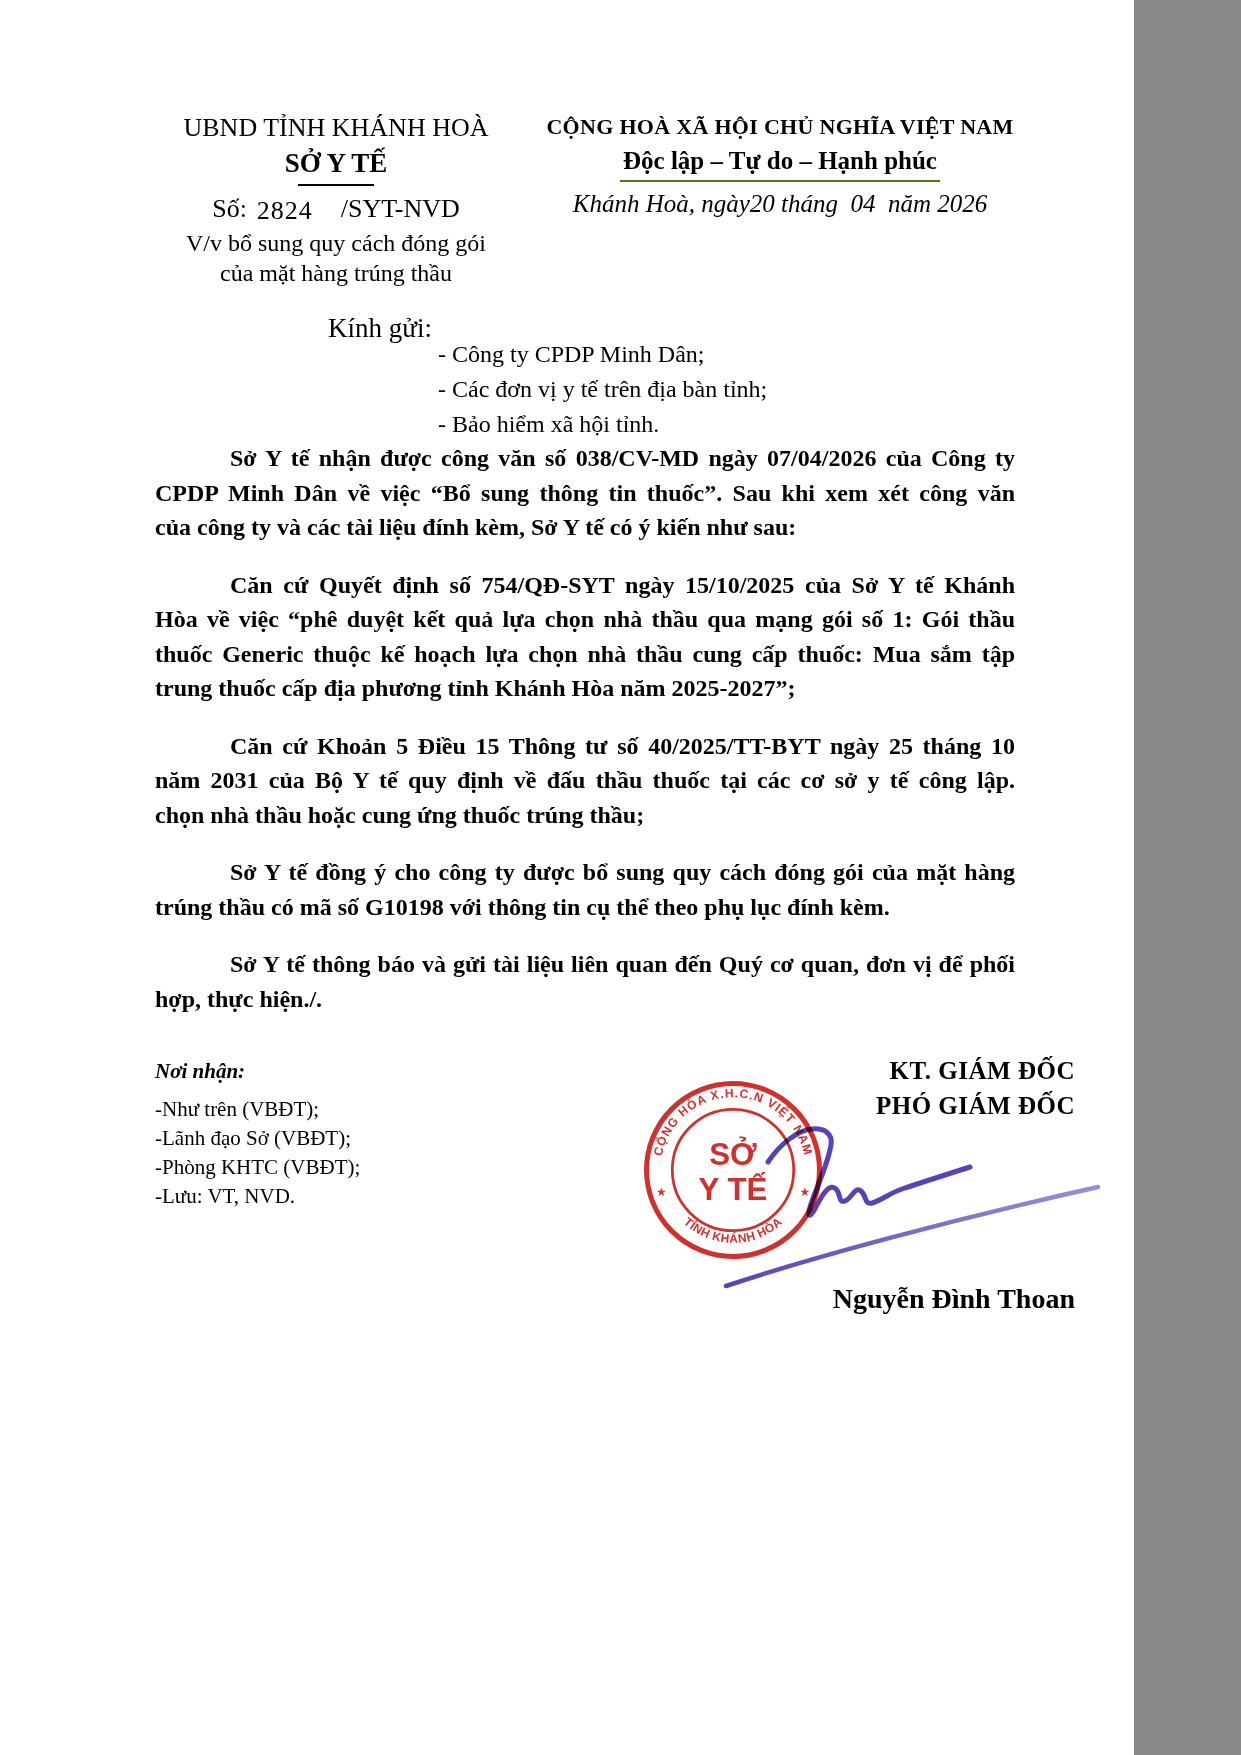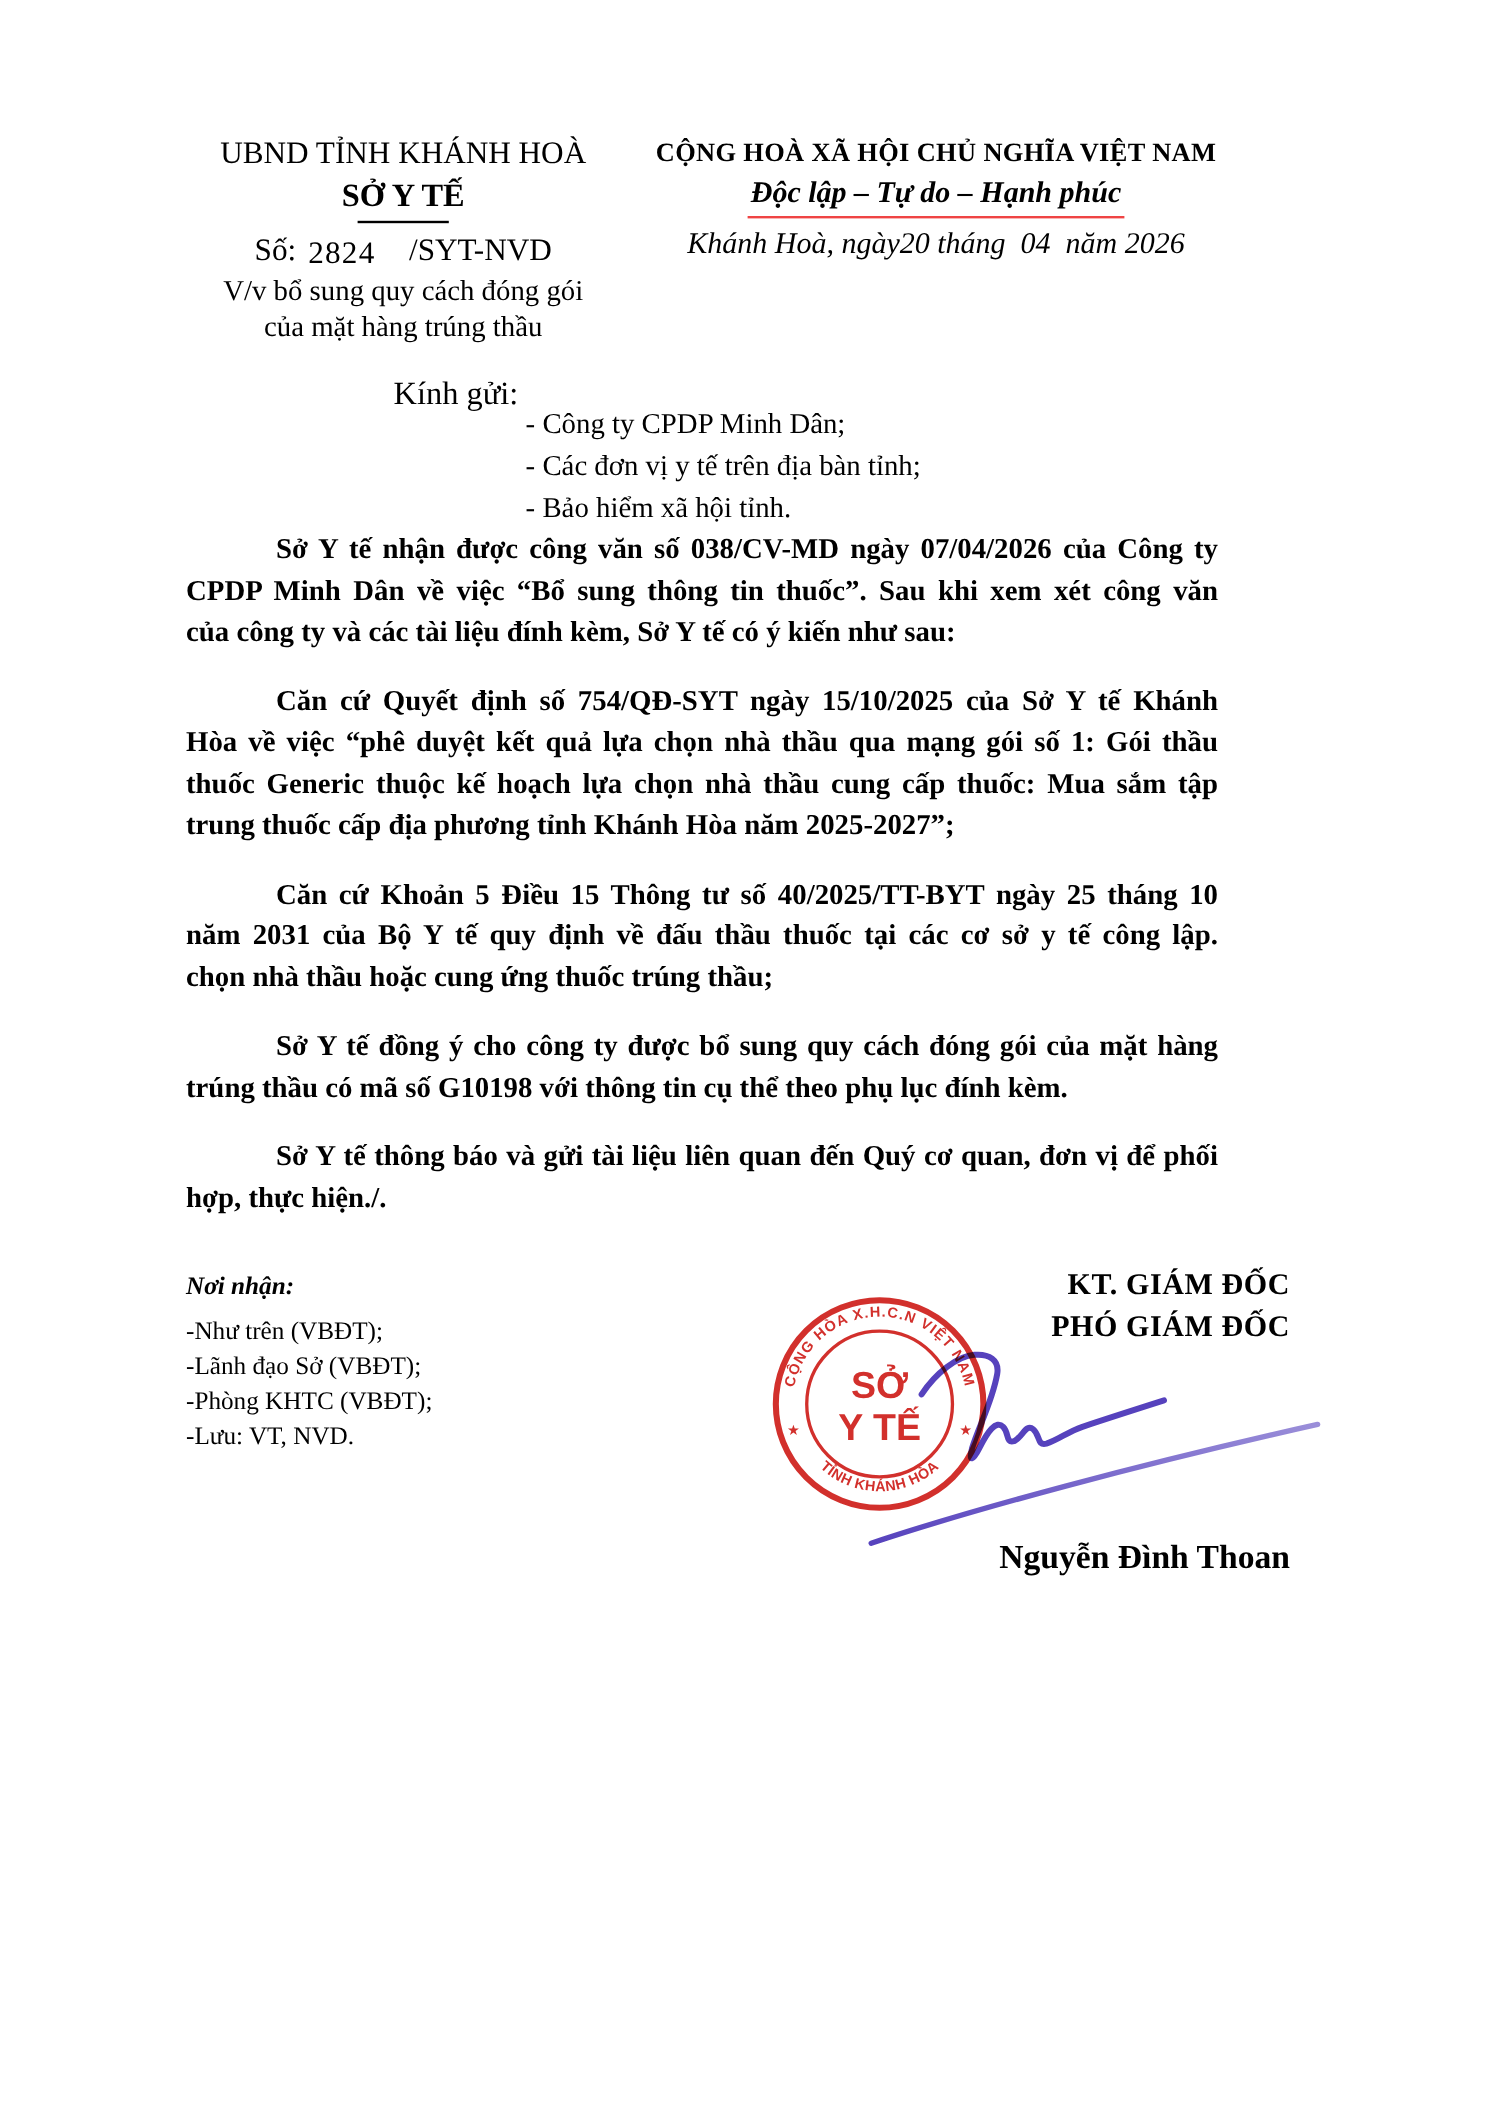--- a/index.html
+++ b/index.html
@@ -1,37 +1,37 @@
 <!DOCTYPE html>
 <html><head>
 <meta charset="utf-8">
 <style>
   html,body{margin:0;padding:0;background:#888;}
   .page{
     position:relative;
-    width:1241px;height:1755px;
+    width:1134px;height:1755px;
     background:#ffffff;
     font-family:"Liberation Serif","DejaVu Serif",serif;
     color:#000;
     overflow:hidden;
   }
   
   .header-left{position:absolute;left:160px;top:112px;width:352px;text-align:center;}
   .h-org{font-size:26px;line-height:32px;}
   .h-dept{font-size:27px;font-weight:bold;line-height:34px;margin-top:2px;}
   .h-dept-underline{width:76px;height:2px;background:#000;margin:4px auto 0;}
   .h-so{font-size:26px;line-height:34px;margin-top:6px;white-space:nowrap;}
   .so-num{display:inline-block;margin:0 28px 0 10px;position:relative;top:2px;letter-spacing:1px;}
   .h-subj{font-size:24px;line-height:30px;}
   .h-subj.first{margin-top:2px;}
 
   .header-right{position:absolute;left:545px;top:112px;width:470px;text-align:center;}
   .h-nation{font-size:22px;font-weight:bold;line-height:29px;letter-spacing:.3px;}
   .h-motto{font-size:25px;font-weight:bold;line-height:30px;margin-top:5px;}
-  .h-motto span{display:inline-block;border-bottom:2px solid #ef4444;padding:0 3px 4px;font-style:italic;}
+  .h-motto span{display:inline-block;border-bottom:2px solid #4d7c0f;padding:0 3px 4px;}
   .h-date{font-size:25px;font-style:italic;line-height:32px;margin-top:6px;white-space:pre;}
 
   
   .kinhgui{position:absolute;left:328px;top:293px;font-size:27px;line-height:32px;margin-top:19px;}
   .recipients{position:absolute;left:438px;top:337px;font-size:24px;line-height:35px;}
 
   
   .body-text{position:absolute;left:155px;top:441px;width:860px;font-size:24px;font-weight:bold;}
   .para{margin:0 0 23px 0;}
   .line{line-height:34.5px;text-align:justify;text-align-last:justify;}

